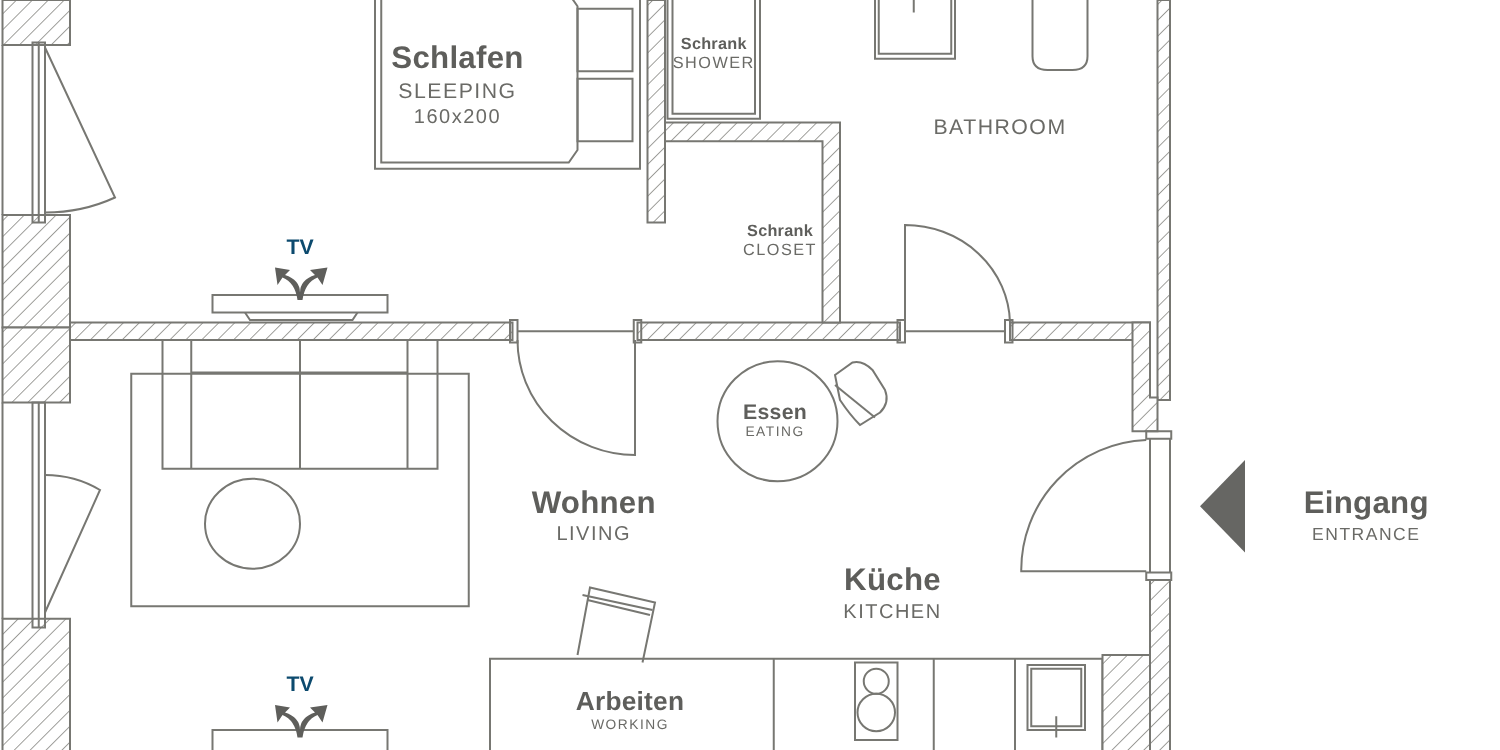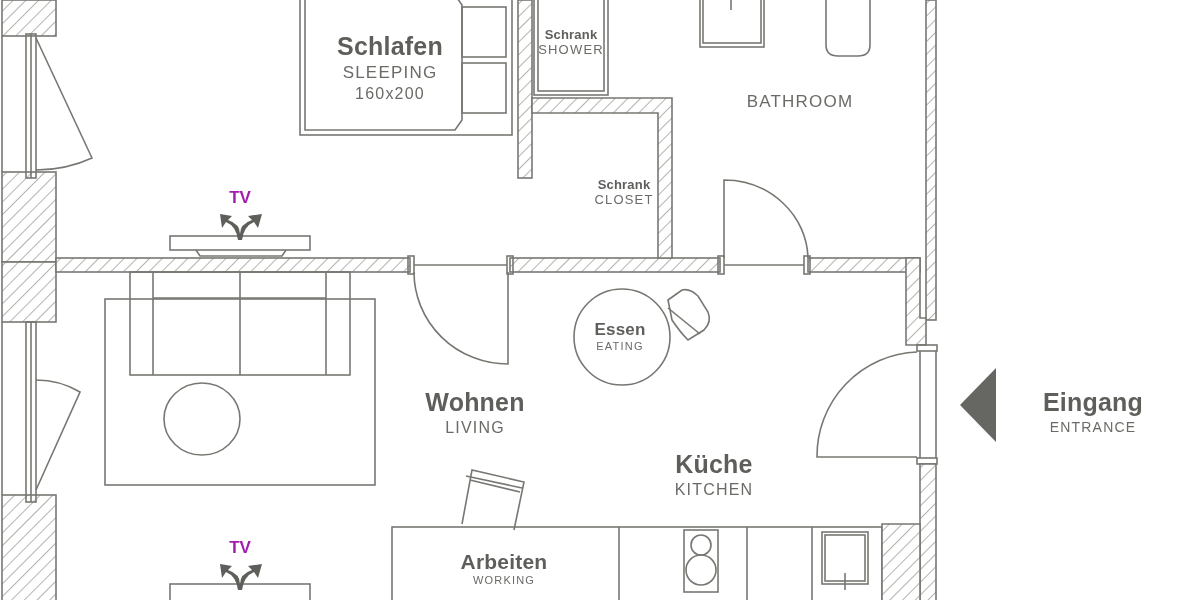--- a/index.html
+++ b/index.html
@@ -9,21 +9,21 @@
   .wall { fill:url(#hatch); stroke:#777772; stroke-width:1.6; }
   .lbl { position:absolute; text-align:center; color:#5e5e5b; white-space:nowrap; transform:translateX(-50%); }
   .de { font-weight:bold; letter-spacing:0.2px; }
   .en { letter-spacing:1.2px; color:#6a6a66; }
   .big .de { font-size:25px; }
   .big .en { font-size:16px; margin-top:2px; }
   .sm .de { font-size:15px; }
   .sm .en { font-size:11px; }
   .xs .de { font-size:13px; }
   .xs .en { font-size:13px; }
-  .tv { position:absolute; font-weight:bold; font-size:17px; color:#a21caf; transform:translateX(-50%); }
+  .tv { position:absolute; font-weight:bold; font-size:17px; color:#0c4a6e; transform:translateX(-50%); }
 </style>
 </head>
 <body>
 
 <svg class="plan" viewBox="0 0 1200 600" xmlns="http://www.w3.org/2000/svg">
   <defs>
     <pattern id="hatch" patternUnits="userSpaceOnUse" width="9" height="9" patternTransform="rotate(45)">
       <rect width="9" height="9" fill="#ffffff"></rect>
       <line x1="0" y1="0" x2="0" y2="9" stroke="#8a8a85" stroke-width="1.3"></line>
     </pattern>
@@ -152,21 +152,21 @@
     <circle class="ln" cx="701" cy="570" r="15"></circle>
     <rect class="ln" x="822" y="532" width="46" height="52"></rect>
     <rect class="ln" x="825" y="535" width="40" height="46"></rect>
     <line class="ln" x1="845" y1="573" x2="845" y2="590"></line>
     <path class="wall" d="M882 524 L920 524 L920 604 L882 604 Z"></path>
   </g>
 
   <polygon points="960,405 996,368 996,442" fill="#666663"></polygon>
 </svg>
 
-<div class="lbl big" style="left:390px; top:32px;">
+<div class="lbl big" style="left:366px; top:32px;">
   <div class="de">Schlafen</div>
   <div class="en" style="font-size:17px;">SLEEPING</div>
   <div class="en" style="font-size:16px;">160x200</div>
 </div>
 
 <div class="lbl xs" style="left:571px; top:27px;">
   <div class="de">Schrank</div>
   <div class="en">SHOWER</div>
 </div>
 

